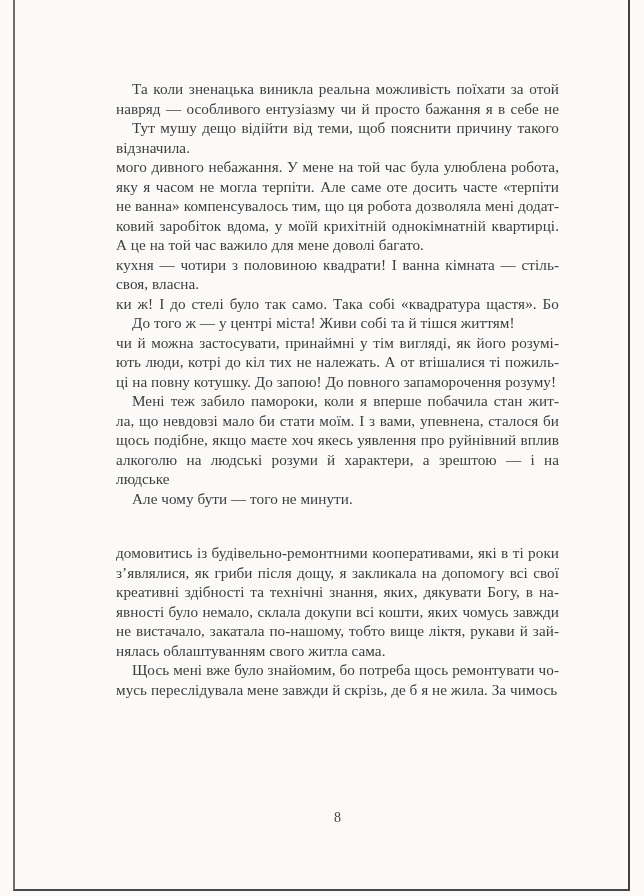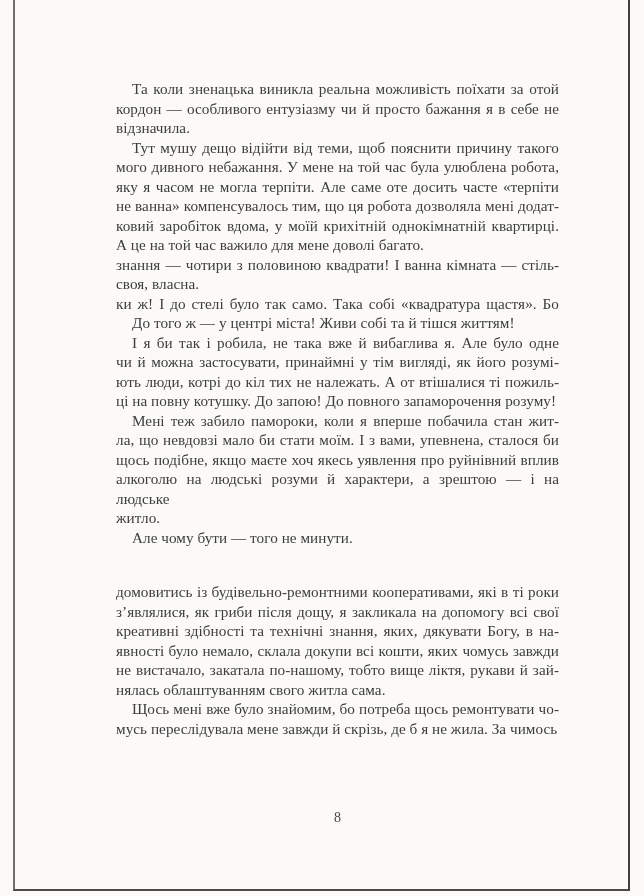--- a/index.html
+++ b/index.html
@@ -61,41 +61,39 @@
     line-height: 20px;
   }
 </style>
 </head>
 <body>
 
 <div class="page">
   <div class="frame"></div>
   <div class="text-block">
       <div class="line indent">Та коли зненацька виникла реальна можливість поїхати за отой</div>
-      <div class="line">кордон — особливого ентузіазму чи й просто бажання я в себе не</div>
+      <div class="line">навряд — особливого ентузіазму чи й просто бажання я в себе не</div>
+      <div class="line indent">Тут мушу дещо відійти від теми, щоб пояснити причину такого</div>
       <div class="line last">відзначила.</div>
-      <div class="line indent">Тут мушу дещо відійти від теми, щоб пояснити причину такого</div>
       <div class="line">мого дивного небажання. У мене на той час була улюблена робота,</div>
       <div class="line">яку я часом не могла терпіти. Але саме оте досить часте «терпіти</div>
       <div class="line">не ванна» компенсувалось тим, що ця робота дозволяла мені додат-</div>
       <div class="line">ковий заробіток вдома, у моїй крихітній однокімнатній квартирці.</div>
       <div class="line last">А це на той час важило для мене доволі багато.</div>
-      <div class="line">знання — чотири з половиною квадрати! І ванна кімната — стіль-</div>
+      <div class="line">кухня — чотири з половиною квадрати! І ванна кімната — стіль-</div>
       <div class="line last">своя, власна.</div>
       <div class="line">ки ж! І до стелі було так само. Така собі «квадратура щастя». Бо</div>
       <div class="line last indent">До того ж — у центрі міста! Живи собі та й тішся життям!</div>
-      <div class="line indent">І я би так і робила, не така вже й вибаглива я. Але було одне</div>
       <div class="line">чи й можна застосувати, принаймні у тім вигляді, як його розумі-</div>
       <div class="line">ють люди, котрі до кіл тих не належать. А от втішалися ті пожиль-</div>
       <div class="line last">ці на повну котушку. До запою! До повного запаморочення розуму!</div>
       <div class="line indent">Мені теж забило памороки, коли я вперше побачила стан жит-</div>
       <div class="line">ла, що невдовзі мало би стати моїм. І з вами, упевнена, сталося би</div>
       <div class="line">щось подібне, якщо маєте хоч якесь уявлення про руйнівний вплив</div>
       <div class="line">алкоголю на людські розуми й характери, а зрештою — і на людське</div>
-      <div class="line last">житло.</div>
       <div class="line last indent">Але чому бути — того не минути.</div>
       <div class="gap"></div>
       <div class="line">домовитись із будівельно-ремонтними кооперативами, які в ті роки</div>
       <div class="line">з’являлися, як гриби після дощу, я закликала на допомогу всі свої</div>
       <div class="line">креативні здібності та технічні знання, яких, дякувати Богу, в на-</div>
       <div class="line">явності було немало, склала докупи всі кошти, яких чомусь завжди</div>
       <div class="line">не вистачало, закатала по-нашому, тобто вище ліктя, рукави й зай-</div>
       <div class="line last">нялась облаштуванням свого житла сама.</div>
       <div class="line indent">Щось мені вже було знайомим, бо потреба щось ремонтувати чо-</div>
       <div class="line last">мусь переслідувала мене завжди й скрізь, де б я не жила. За чимось</div>

